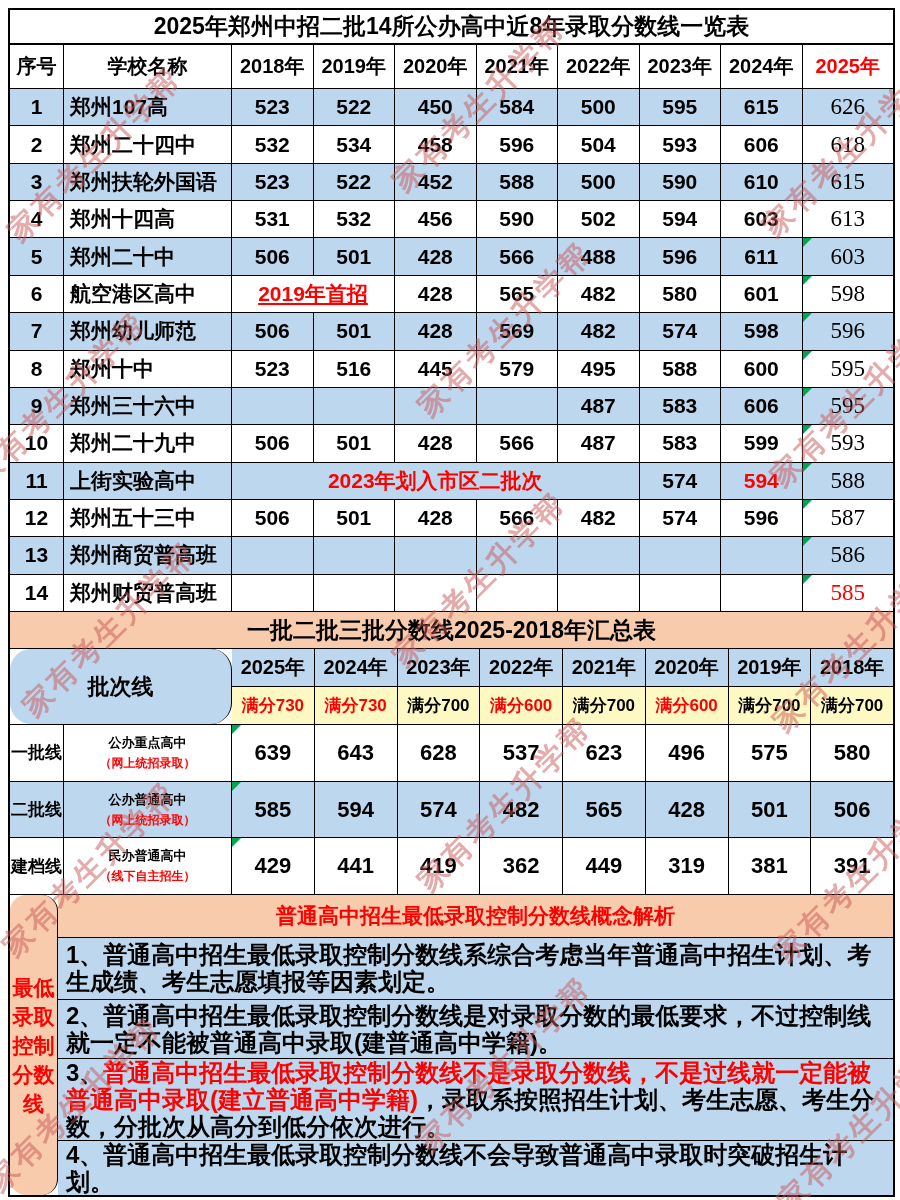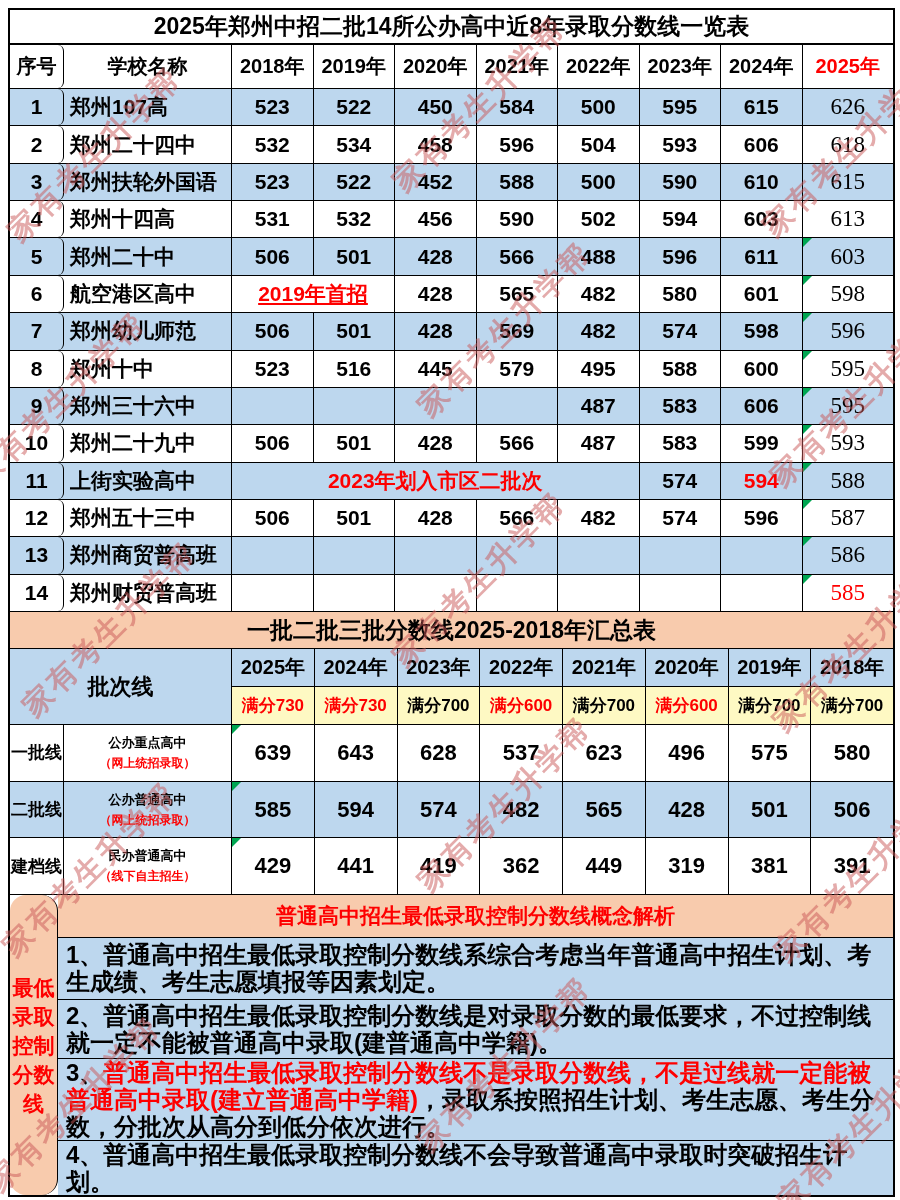--- a/index.html
+++ b/index.html
@@ -4,21 +4,21 @@
 <style>
   html,body{margin:0;padding:0;background:#fff;}
   .stage{position:relative;width:900px;height:1200px;background:#ffffff;overflow:hidden;
          font-family:"Liberation Sans","DejaVu Sans",sans-serif;color:#000;}
   .sheet{position:absolute;left:8px;top:8px;width:883px;border:2px solid #000;background:#fff;}
 
   
   .cell{display:flex;align-items:center;justify-content:center;border-right:1.5px solid #000;
         box-sizing:border-box;position:relative;overflow:hidden;}
   .cell.last{border-right:none;}
-  .w-no{width:54px;border-radius:6px;}
+  .w-no{width:54px;}
   .w-school{width:168px;}
   .w-year{width:81.5px;}
   .w-last{flex:1;}
 
   
   .t1-title{height:33px;display:flex;align-items:center;justify-content:center;
             font-weight:bold;font-size:23px;border-bottom:2px solid #000;background:#fff;}
   .t1-header{display:flex;height:43px;border-bottom:1.5px solid #000;font-weight:bold;font-size:20px;background:#fff;}
   .t1-body{display:flex;flex-direction:column;height:523px;}
   .t1-row{flex:1;display:flex;border-bottom:1.5px solid #000;font-weight:bold;font-size:21px;background:#fff;}
@@ -27,21 +27,21 @@
   .y2025{font-family:"Liberation Serif","DejaVu Serif",serif;font-weight:normal;font-size:23px;}
   .red{color:#fe0000;}
   .tri{position:absolute;left:0;top:0;width:0;height:0;
        border-top:9px solid #00A651;border-right:9px solid transparent;}
 
   
   .t2-title{height:36px;background:#F8CBAD;display:flex;align-items:center;justify-content:center;
             font-weight:bold;font-size:23px;border-bottom:1.5px solid #000;}
   .t2-header{display:flex;height:75px;border-bottom:1.5px solid #000;}
   .t2-batch-head{width:222px;background:#BDD7EE;display:flex;align-items:center;justify-content:center;
-                 font-weight:bold;font-size:22px;border-right:1.5px solid #000;box-sizing:border-box;}
+                 font-weight:bold;font-size:22px;border-right:1.5px solid #000;box-sizing:border-box;border-radius:21px;}
   .t2-ycol{flex:1;display:flex;flex-direction:column;border-right:1.5px solid #000;box-sizing:border-box;}
   .t2-ycol.last{border-right:none;}
   .t2-year{flex:1;background:#BDD7EE;border-bottom:1.5px solid #000;display:flex;align-items:center;
            justify-content:center;font-weight:bold;font-size:20px;}
   .t2-full{flex:1;background:#fef9c3;display:flex;align-items:center;justify-content:center;
            font-weight:bold;font-size:17px;}
   .t2-body{display:flex;flex-direction:column;height:170px;}
   .t2-row{flex:1;display:flex;border-bottom:1.5px solid #000;background:#fff;}
   .t2-batch{width:54px;display:flex;align-items:center;justify-content:center;font-weight:bold;
             font-size:17px;border-right:1.5px solid #000;box-sizing:border-box;}

